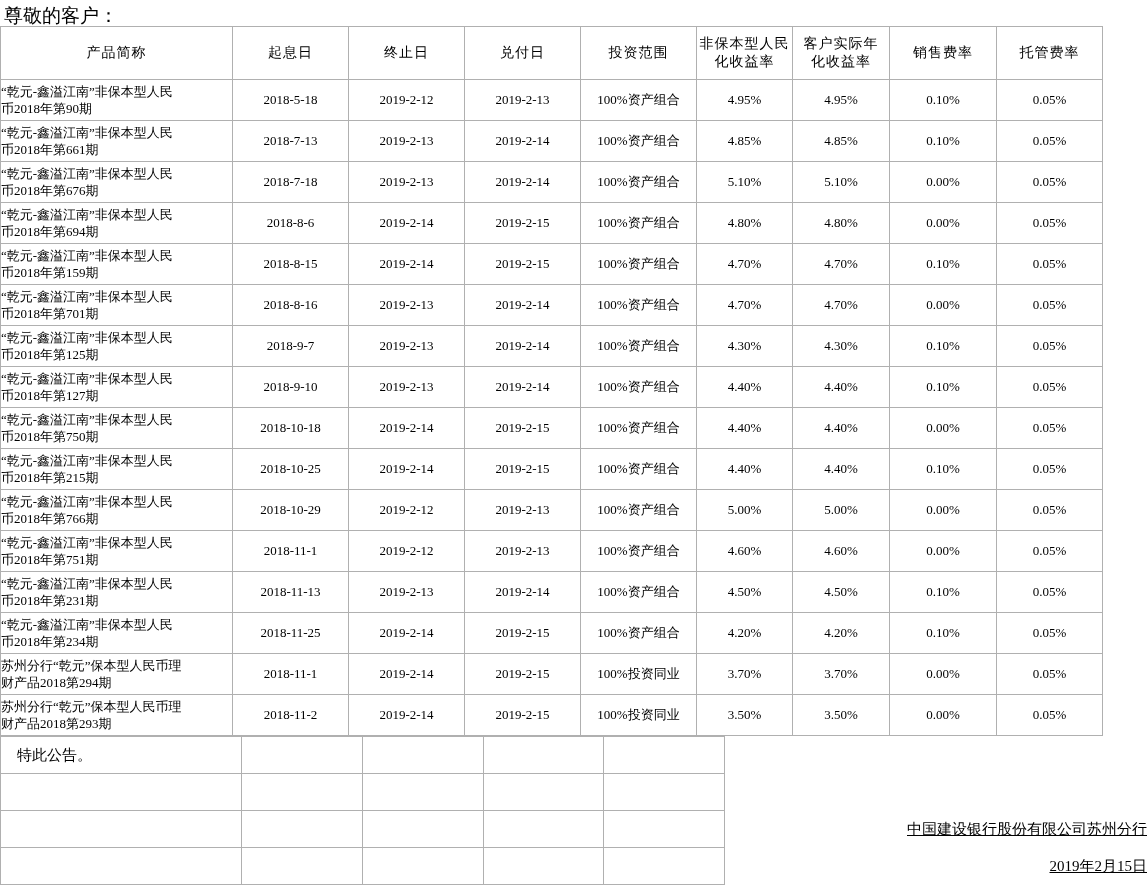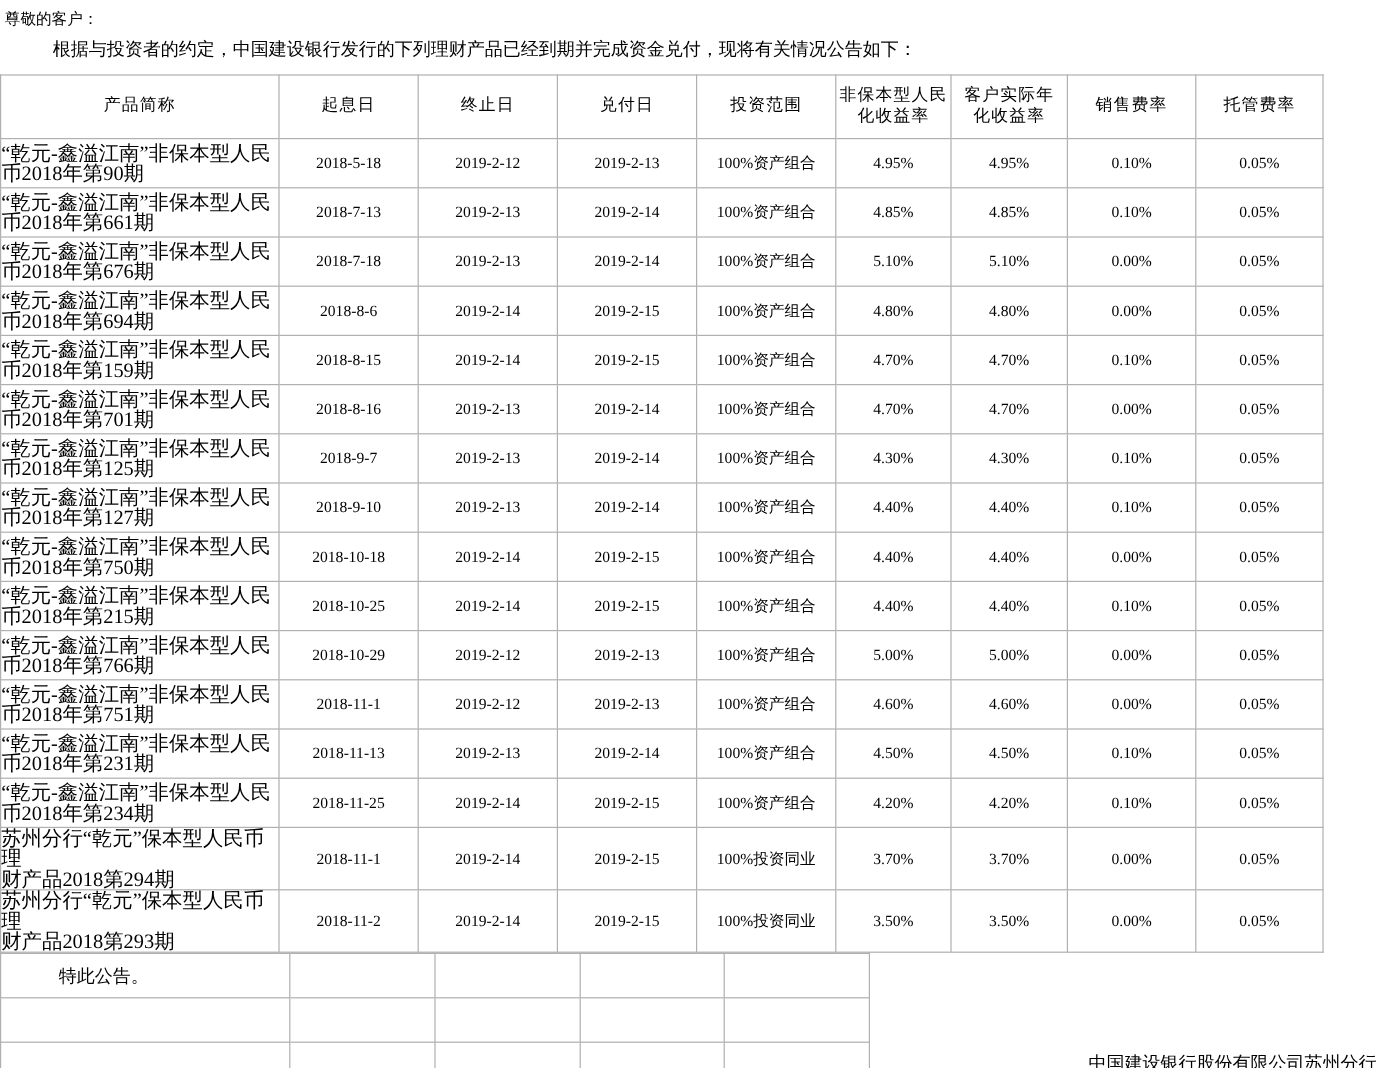--- a/index.html
+++ b/index.html
@@ -14,21 +14,21 @@
     color: #000000;
     overflow: hidden;
   }
   .page {
     position: relative;
     width: 1147px;
     height: 890px;
     box-sizing: border-box;
   }
   .salutation {
-    font-size: 13px;
+    font-size: 19px;
     padding: 6px 0 0 4px;
     line-height: 20px;
   }
   .intro {
     font-size: 15px;
     padding: 6px 0 10px 44px;
     line-height: 20px;
   }
   table.main {
     border-collapse: collapse;
@@ -53,21 +53,21 @@
     display: block;
     line-height: 18px;
   }
   tbody td {
     height: 40px;
     font-size: 13px;
     text-align: center;
   }
   td.prodname {
     text-align: left;
-    font-size: 17px;
+    font-size: 13px;
     line-height: 17px;
     padding: 2px 2px 2px 3px;
     letter-spacing: 0px;
   }
   
   col.c0 { width: 232px; }
   col.c1 { width: 116px; }
   col.c2 { width: 116px; }
   col.c3 { width: 116px; }
   col.c4 { width: 116px; }
@@ -85,21 +85,21 @@
   .tailtable td {
     border: 1px solid #b0b0b0;
     height: 36px;
     padding: 0;
     vertical-align: middle;
   }
   .tailtable td.notice {
     border-left: 1px solid #b0b0b0;
     border-right: 1px solid #b0b0b0;
     font-size: 15px;
-    padding-left: 48px;
+    padding-left: 16px;
     text-align: left;
   }
   .tailtable td.nb { border: none; text-decoration: underline; }
   .sign {
     text-align: right;
     font-size: 15px;
     padding-right: 6px;
     line-height: 26px;
   }
   .sign-date {
@@ -108,21 +108,20 @@
     padding-right: 6px;
     line-height: 24px;
   }
 </style>
 </head>
 <body>
 
 <div class="page">
 
   <div class="salutation">尊敬的客户：</div>
-  <div class="intro">根据与投资者的约定，中国建设银行发行的下列理财产品已经到期并完成资金兑付，现将有关情况公告如下：</div>
 
   <table class="main">
     <colgroup>
       <col class="c0">
         <col class="c1">
         <col class="c2">
         <col class="c3">
         <col class="c4">
       <col class="c5">
         <col class="c6">

